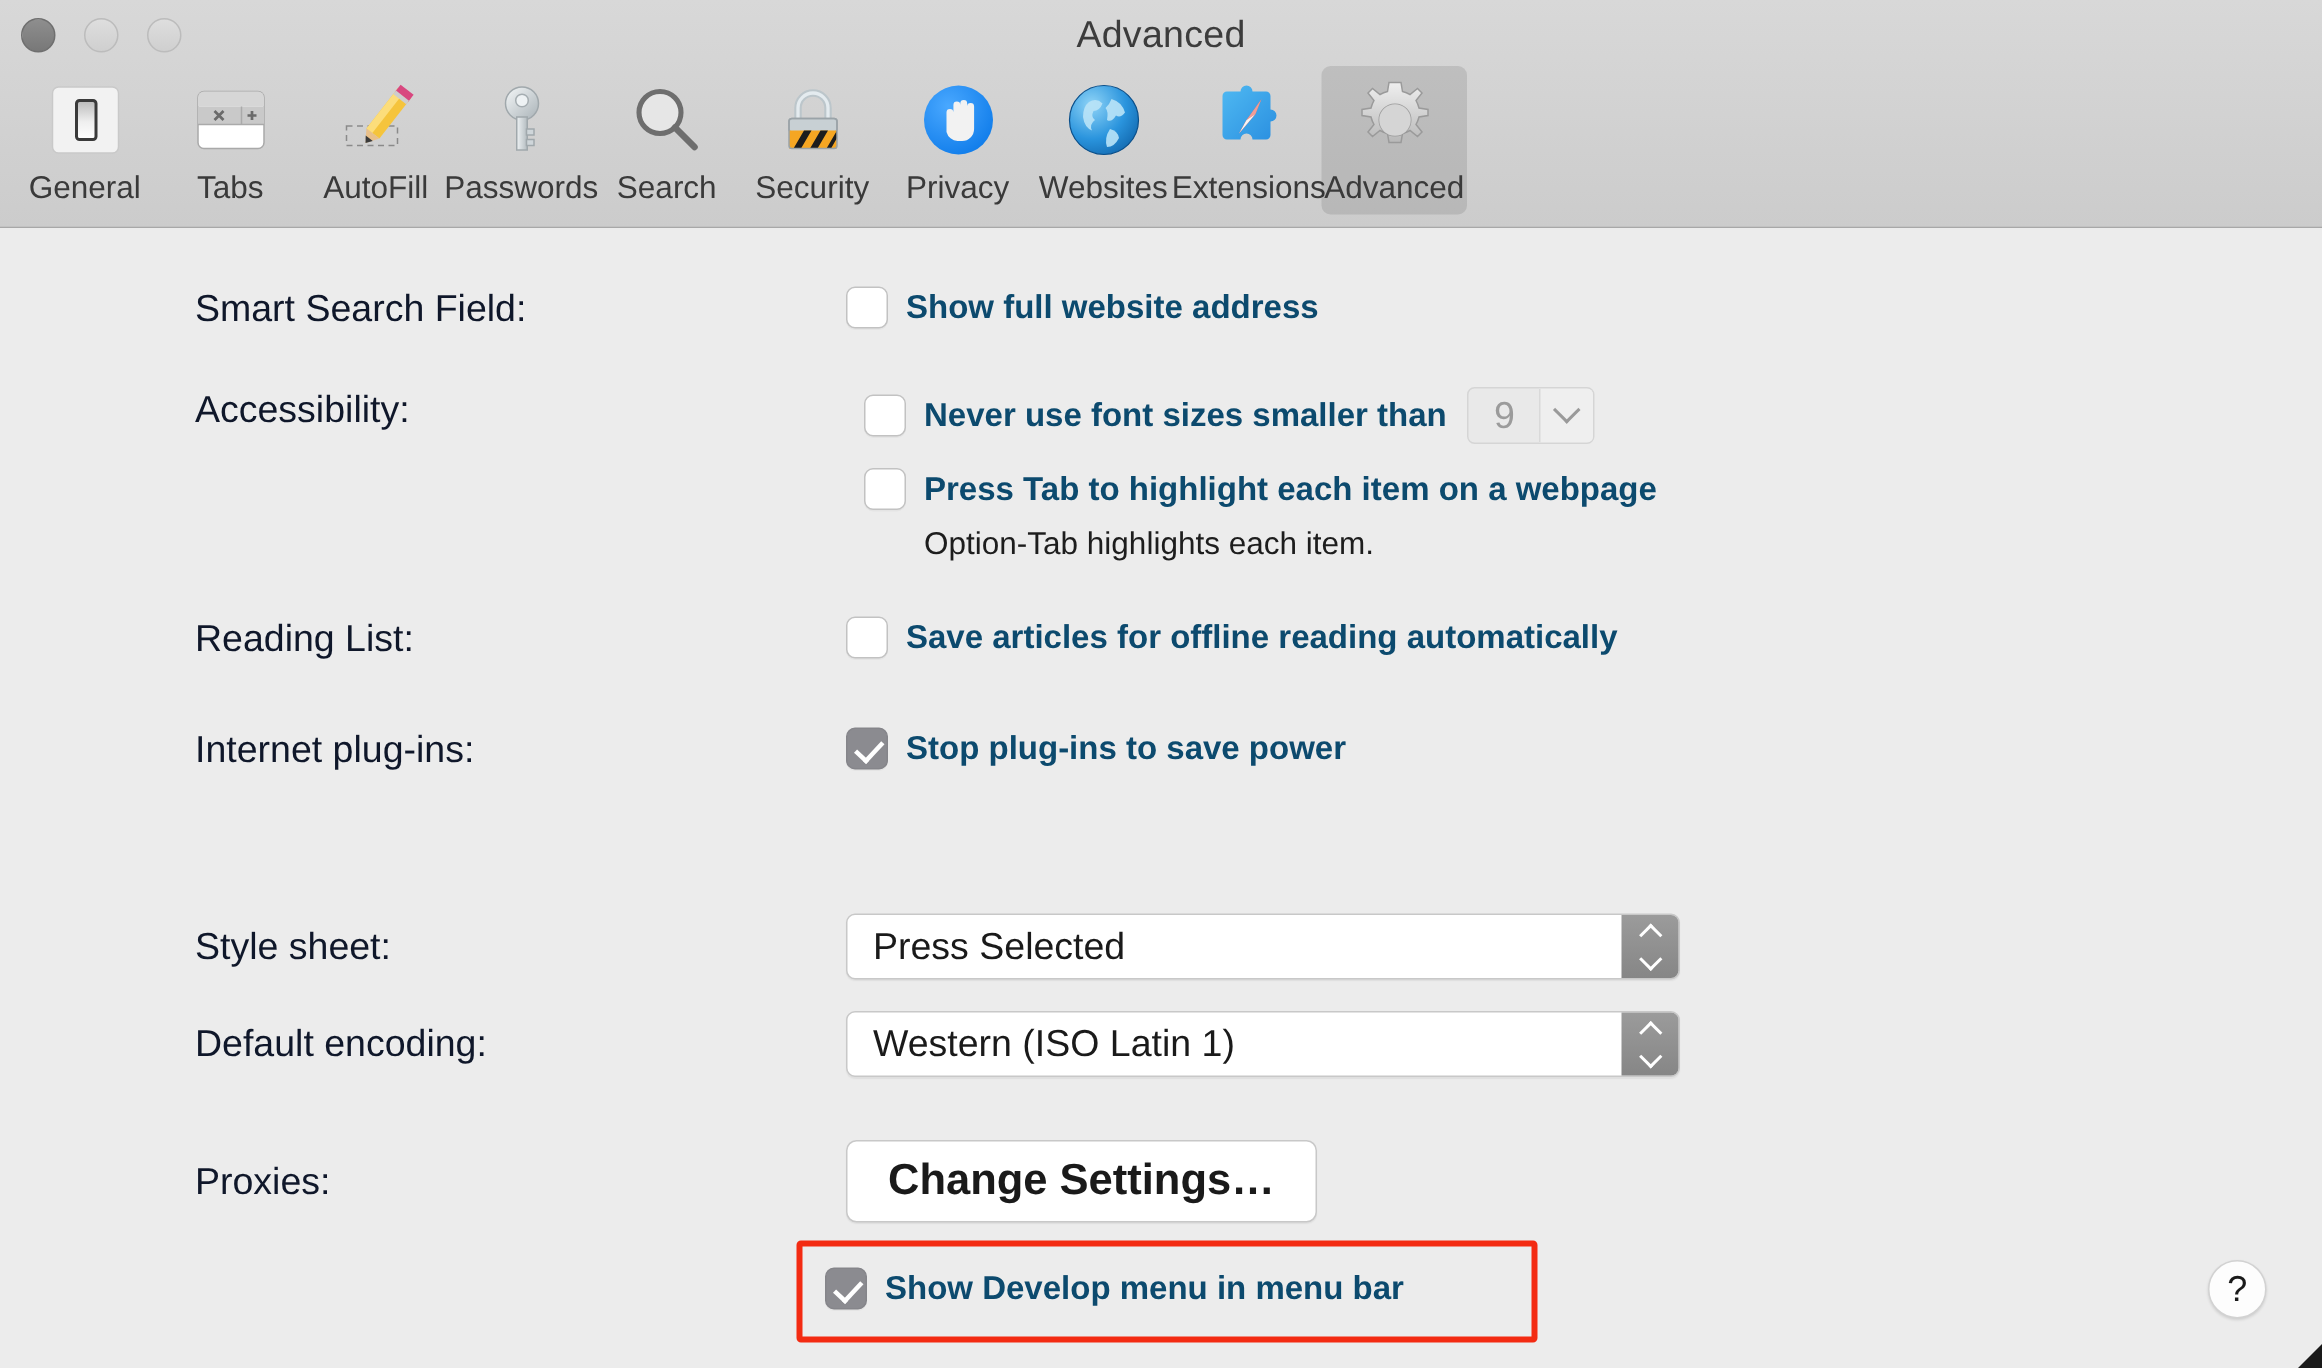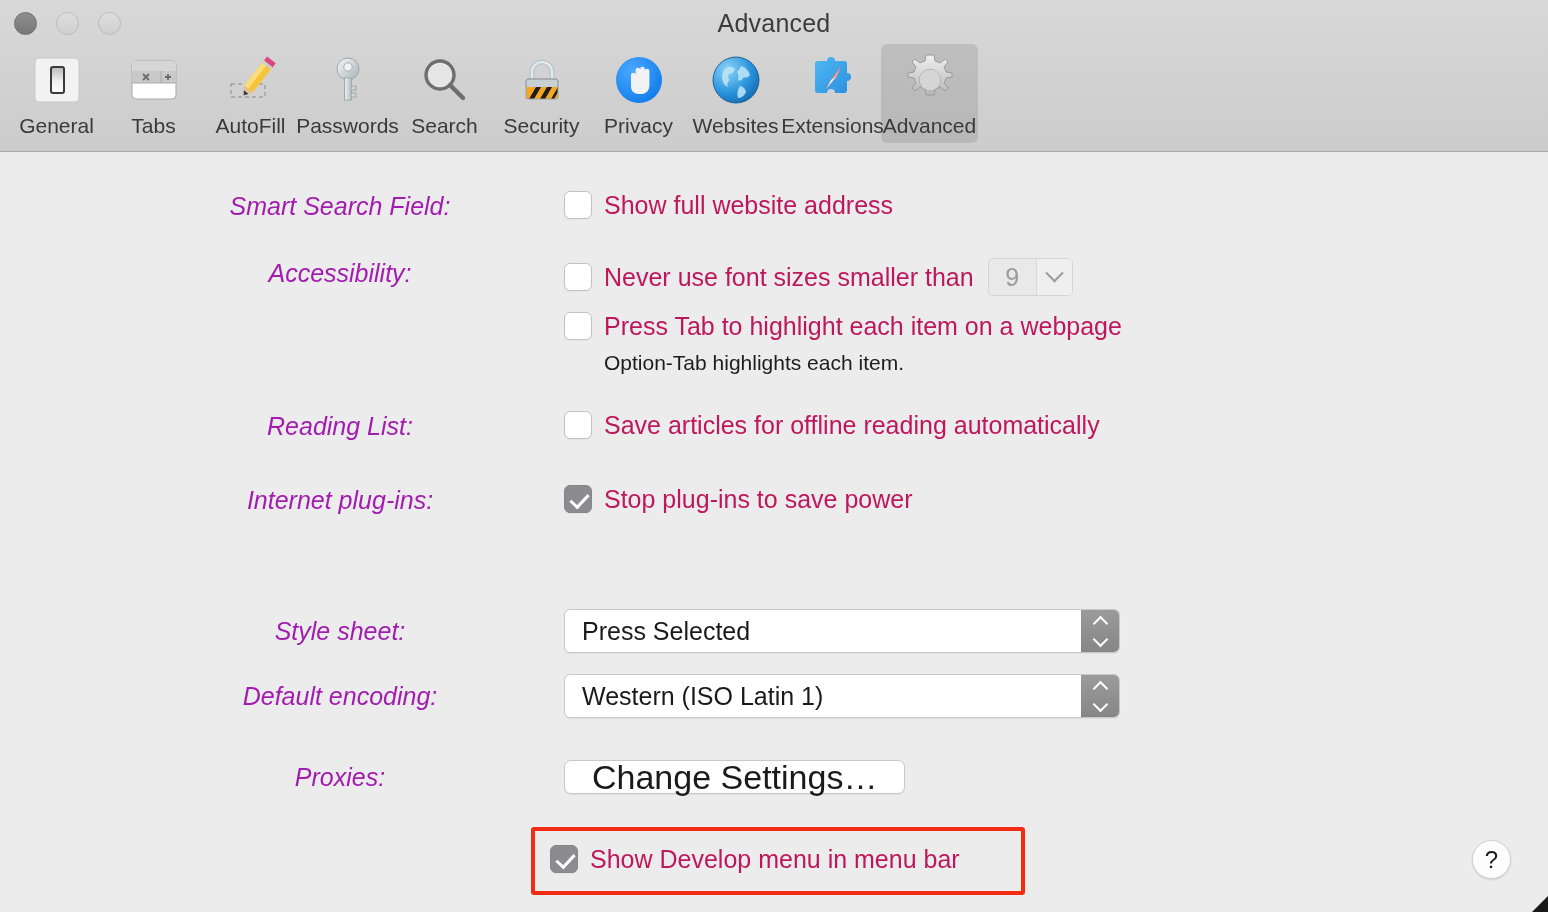--- a/index.html
+++ b/index.html
@@ -104,27 +104,26 @@
 
   .row {
     position: absolute;
     display: flex;
     align-items: flex-start;
   }
 
   .label-col {
     width: 420px;
     min-width: 420px;
-    text-align: center;
+    text-align: left;
     font-size: 25px;
-    color: #a21caf;
+    color: #0f172a;
     white-space: nowrap;
     padding-right: 0px;
     line-height: 30px;
-    font-style: italic;
   }
 
   .ctrl-col {
     margin-left: 14px;
     display: flex;
     flex-direction: column;
   }
 
   
   .cb-row {
@@ -152,24 +151,25 @@
     content: "";
     position: absolute;
     left: 9px; top: 4px;
     width: 8px; height: 15px;
     border: solid #ffffff;
     border-width: 0 3px 3px 0;
     transform: rotate(43deg);
   }
 
   .cb-text {
-    font-size: 25px;
-    color: #be185d;
+    font-size: 22px;
+    color: #0c4a6e;
     margin-left: 12px;
     line-height: 28px;
+    font-weight: bold;
   }
 
   .hint-text {
     font-size: 21px;
     color: #1d1d1d;
     margin-top: 11px;
     margin-left: 40px;
     white-space: nowrap;
   }
 
@@ -242,33 +242,34 @@
   .arr-up, .arr-dn {
     width: 11px; height: 11px;
     border: solid #ffffff;
     border-width: 0 2.4px 2.4px 0;
   }
   .arr-up { transform: rotate(-135deg); }
   .arr-dn { transform: rotate(45deg); }
 
   
   .push-btn {
-    height: 34px;
+    height: 55px;
     padding: 0 27px;
     background: #ffffff;
     border: 1px solid #c8c8c8;
     border-radius: 7px;
-    font-size: 34px;
+    font-size: 29px;
     color: #1a1a1a;
     display: inline-flex;
     align-items: center;
     justify-content: center;
     box-shadow: 0 1px 1px rgba(0,0,0,0.06);
     cursor: default;
     white-space: nowrap;
+    font-weight: bold;
   }
 
   
   .highlight-box {
     position: absolute;
     left: 531px;
     top: 827px;
     width: 494px;
     height: 68px;
     border: 4px solid #f32b12;
@@ -496,21 +497,21 @@
     <div class="row" style="left:130px; top:38px;">
       <div class="label-col">Smart Search Field:</div>
       <div class="ctrl-col">
         <div class="cb-row">
           <div class="checkbox"></div>
           <span class="cb-text">Show full website address</span>
         </div>
       </div>
     </div>
 
-    <div class="row" style="left:130px; top:105px;">
+    <div class="row" style="left:130px; top:105px;gap:12px;">
       <div class="label-col">Accessibility:</div>
       <div class="ctrl-col">
         <div class="cb-row">
           <div class="checkbox"></div>
           <span class="cb-text">Never use font sizes smaller than</span>
           <div class="num-combo">
             <div class="num-val">9</div>
             <div class="num-arrow">
                 <span class="chev-down"></span>
               </div>

